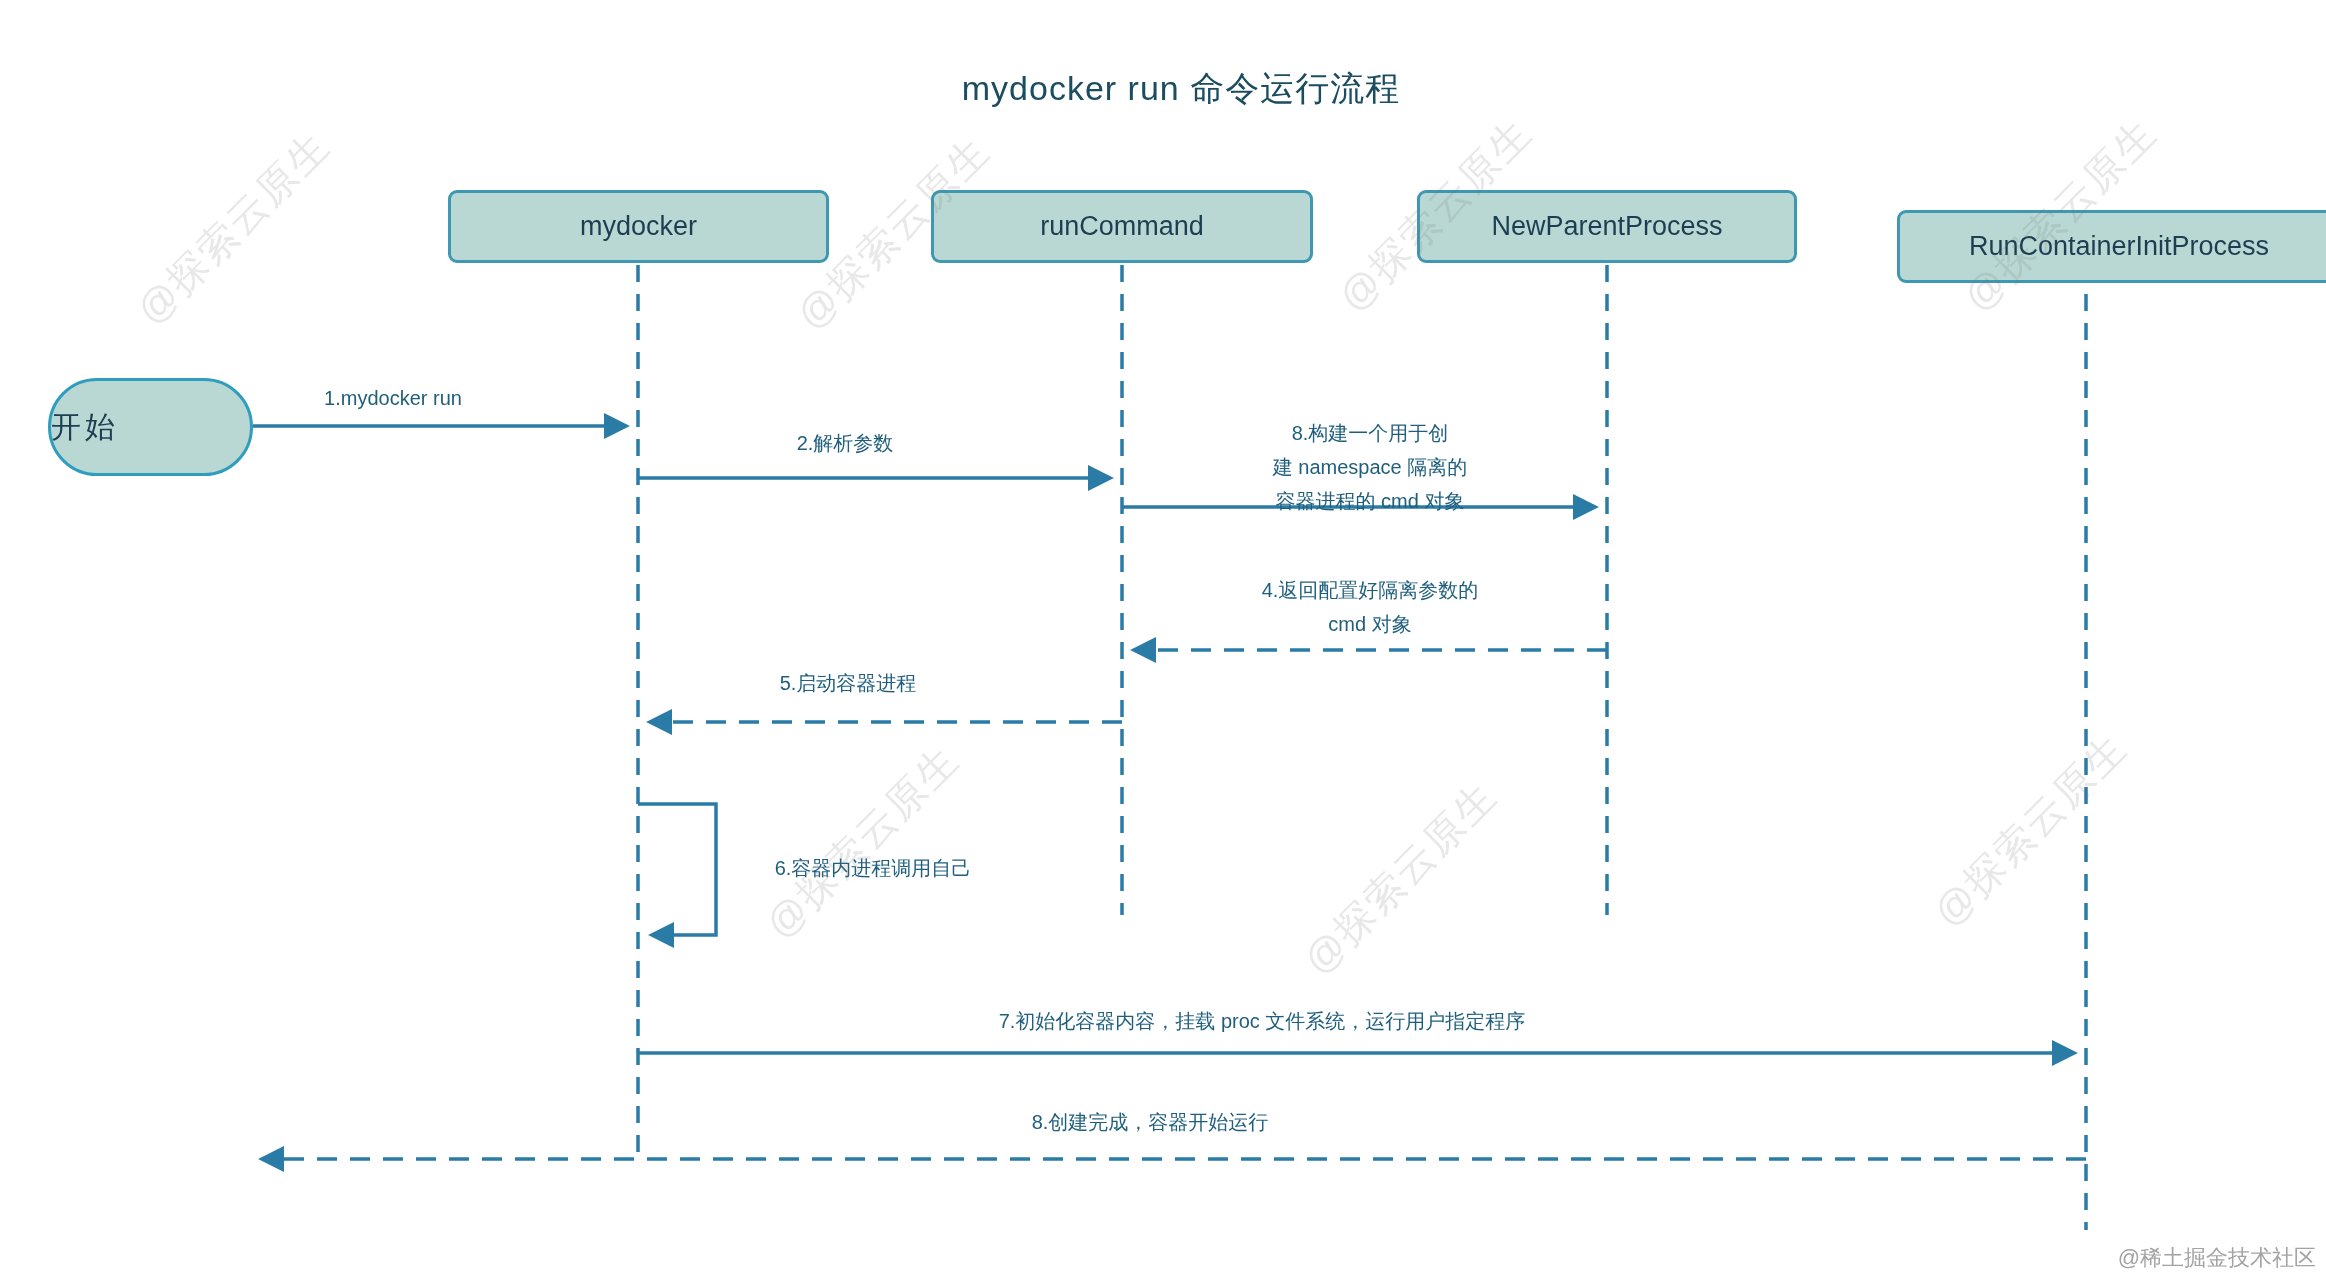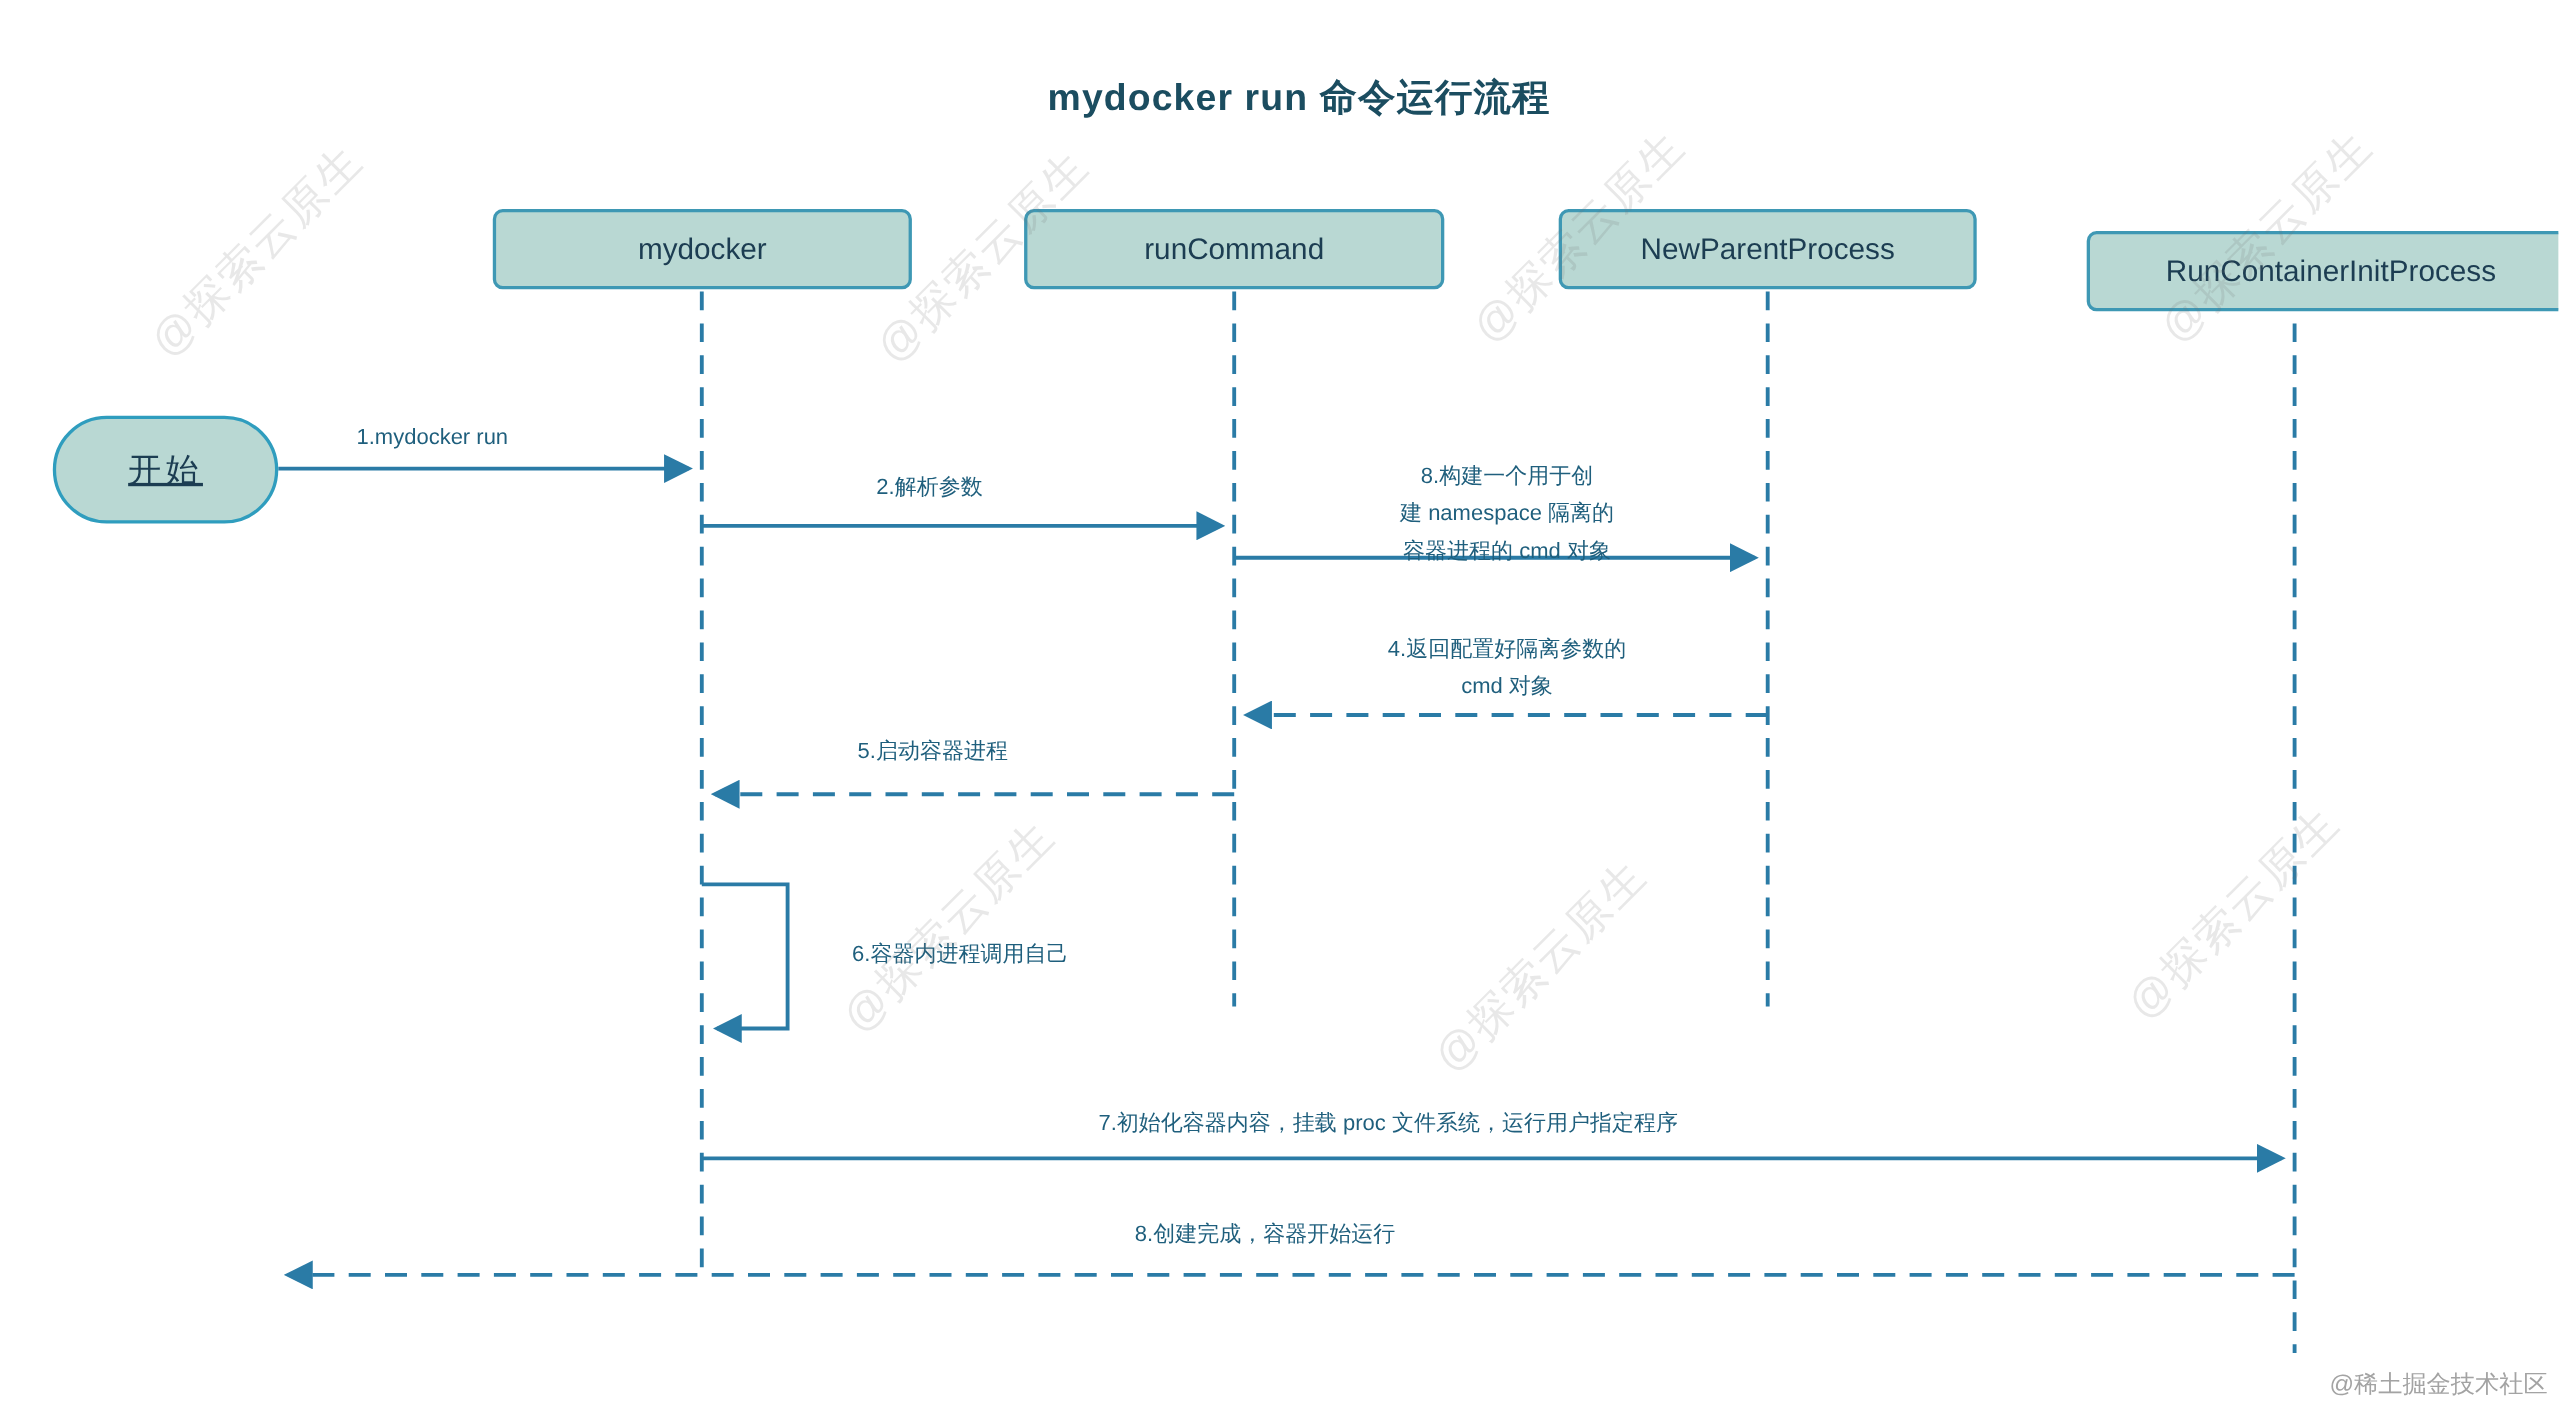--- a/index.html
+++ b/index.html
@@ -2,31 +2,31 @@
 <html><head>
 <meta charset="utf-8">
 <style>
   html,body{margin:0;padding:0;background:#ffffff;}
   #stage{
     position:relative;width:2326px;height:1279px;background:#ffffff;overflow:hidden;
     font-family:"Liberation Sans","DejaVu Sans",sans-serif;
   }
   .title{
     position:absolute;left:1181px;top:89px;transform:translate(-50%,-50%);
-    font-size:34px;font-weight:bold;color:#1b4d60;white-space:nowrap;letter-spacing:1px;
+    font-size:34px;font-weight:normal;color:#1b4d60;white-space:nowrap;letter-spacing:1px;
   }
   .pbox{
     position:absolute;height:73px;border:3px solid #3e98b4;border-radius:9px;
     background:#b9d8d3;display:flex;align-items:center;justify-content:center;
     font-size:27px;color:#1c3d52;box-sizing:border-box;white-space:nowrap;
   }
   .stadium{
     position:absolute;border:3px solid #2f9dbe;background:#b9d8d3;
-    display:flex;align-items:center;justify-content:center;
-    font-size:30px;color:#1c3d52;box-sizing:border-box;letter-spacing:4px;text-decoration:underline;
+    display:flex;align-items:center;
+    font-size:30px;color:#1c3d52;box-sizing:border-box;letter-spacing:4px;
   }
   .msg{
     position:absolute;transform:translate(-50%,-50%);text-align:center;
     font-size:20px;color:#1f5f7d;line-height:34px;white-space:nowrap;font-weight:500;
   }
   svg{position:absolute;left:0;top:0;}
   .wm{
     position:absolute;transform:translate(-50%,-50%) rotate(-45deg);
     font-size:40px;color:rgba(110,110,110,0.16);white-space:nowrap;letter-spacing:2px;
     z-index:5;pointer-events:none;

